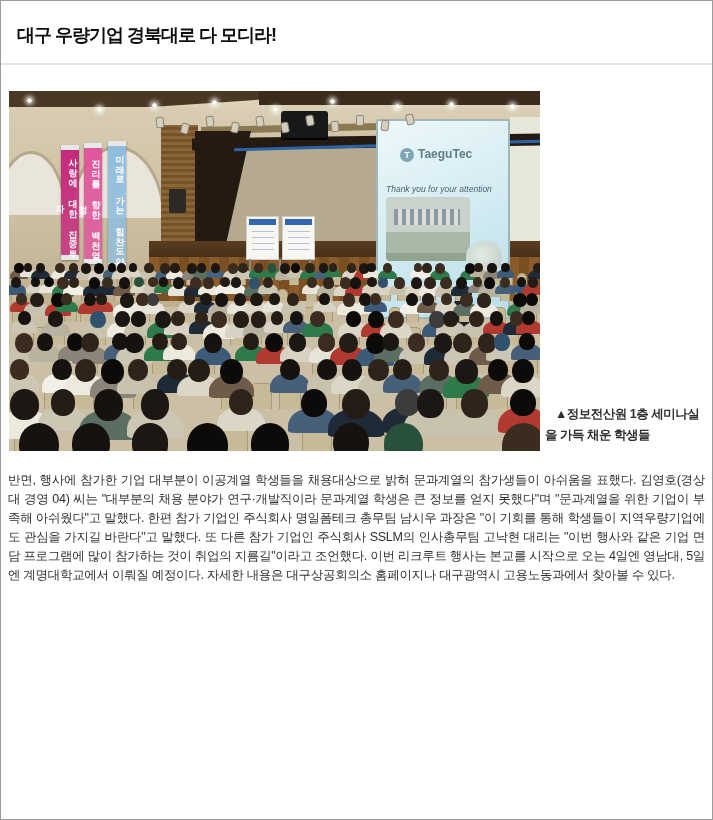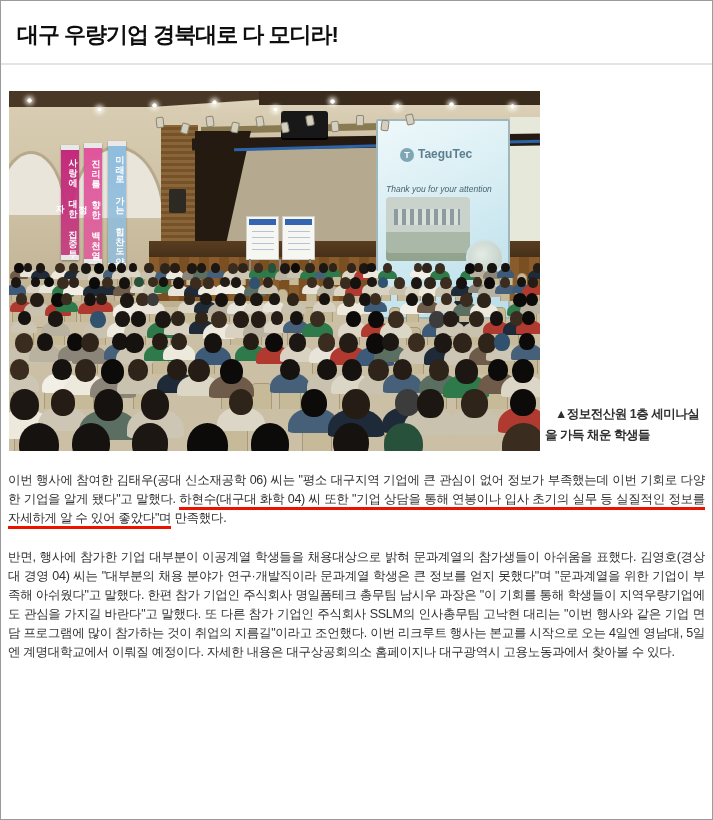--- a/index.html
+++ b/index.html
@@ -5,21 +5,21 @@
   * { margin:0; padding:0; box-sizing:border-box; }
   html,body { background:#fff; }
   body { font-family:"Liberation Sans","DejaVu Sans",sans-serif; }
   .page {
     position:relative; width:713px; height:820px;
     border:1px solid #9b9b9b; background:#ffffff; overflow:hidden;
   }
   
   .header { padding:20px 16px 0 16px; }
   .title {
-    font-size:22px; font-weight:700; color:#0d0d0d; letter-spacing:-1px;
+    font-size:18px; font-weight:700; color:#0d0d0d; letter-spacing:-1px;
     line-height:28px;
   }
   .byline { margin-top:13px; font-size:11.5px; color:#8a8a8a; letter-spacing:-0.3px; }
   .byline .dt { margin-left:14px; }
   .divider { margin-top:14px; border-top:2px solid #e4e4e4; width:100%; }
 
   
   .content { padding:26px 7px 0 7px; }
   .photo-row { position:relative; height:361px; margin-bottom:19px; }
 
@@ -663,17 +663,16 @@
           <div class="fixture" style="left: 372px; top: 29.3px; transform: rotate(7.85621deg);"></div>
           <div class="fixture" style="left: 397px; top: 23px; transform: rotate(-12.7645deg);"></div>
         </div>
 
       <div class="caption">
         <div class="l1">▲정보전산원 1층 세미나실</div>
         <div class="l2">을 가득 채운 학생들</div>
       </div>
     </div>
 
-    <p class="para"><span>이번 행사에 참여한 김태우(공대 신소재공학 06) 씨는 "평소 대구지역 기업에 큰 관심이 없어 정보가 부족했는데 이번 기회로 다양한 기업을 알게 됐다"고 말했다. </span><span class="red-underline" style="border-bottom-color: rgb(238, 17, 0);">하현수(대구대 화학 04) 씨 또한 "기업 상담을 통해 연봉이나 입사 초기의 실무 등 실질적인 정보를 자세하게 알 수 있어 좋았다"며</span><span> 만족했다.</span></p>
     <p class="para">반면, 행사에 참가한 기업 대부분이 이공계열 학생들을 채용대상으로 밝혀 문과계열의 참가생들이 아쉬움을 표했다. 김영호(경상대 경영 04) 씨는 "대부분의 채용 분야가 연구·개발직이라 문과계열 학생은 큰 정보를 얻지 못했다"며 "문과계열을 위한 기업이 부족해 아쉬웠다"고 말했다. 한편 참가 기업인 주식회사 명일폼테크 총무팀 남시우 과장은 "이 기회를 통해 학생들이 지역우량기업에도 관심을 가지길 바란다"고 말했다. 또 다른 참가 기업인 주식회사 SSLM의 인사총무팀 고낙현 대리는 "이번 행사와 같은 기업 면담 프로그램에 많이 참가하는 것이 취업의 지름길"이라고 조언했다. 이번 리크루트 행사는 본교를 시작으로 오는 4일엔 영남대, 5일엔 계명대학교에서 이뤄질 예정이다. 자세한 내용은 대구상공회의소 홈페이지나 대구광역시 고용노동과에서 찾아볼 수 있다.</p>
 
   </div>
 </div>
 
 </body></html>

